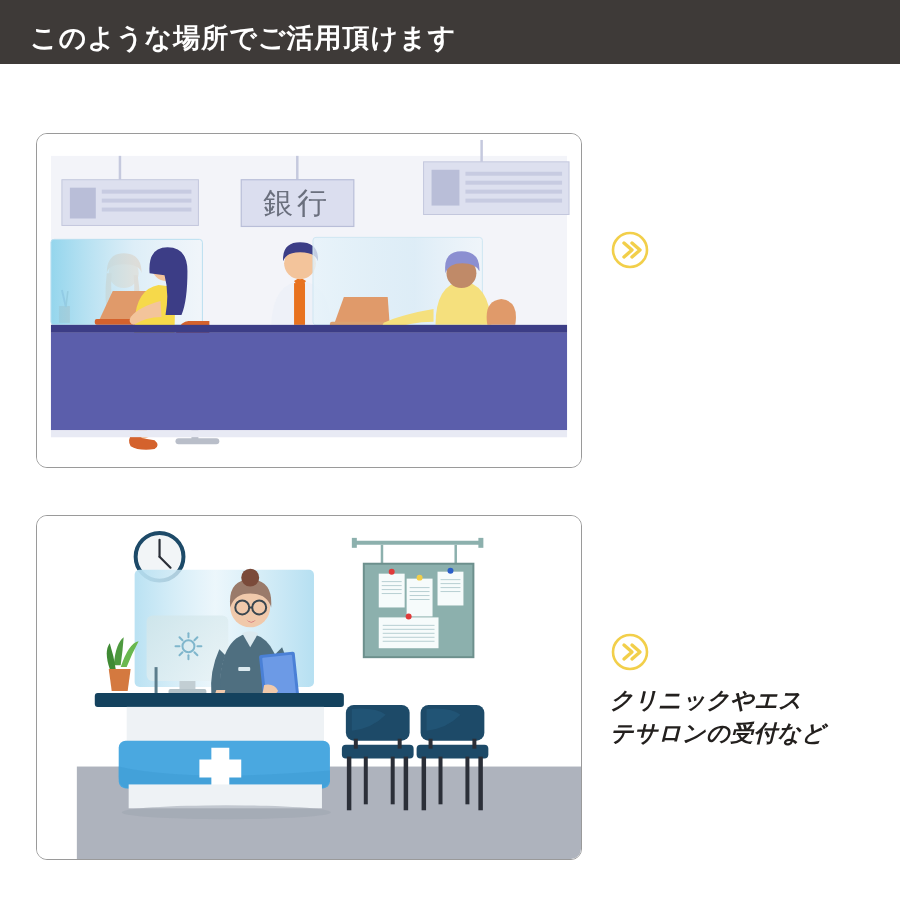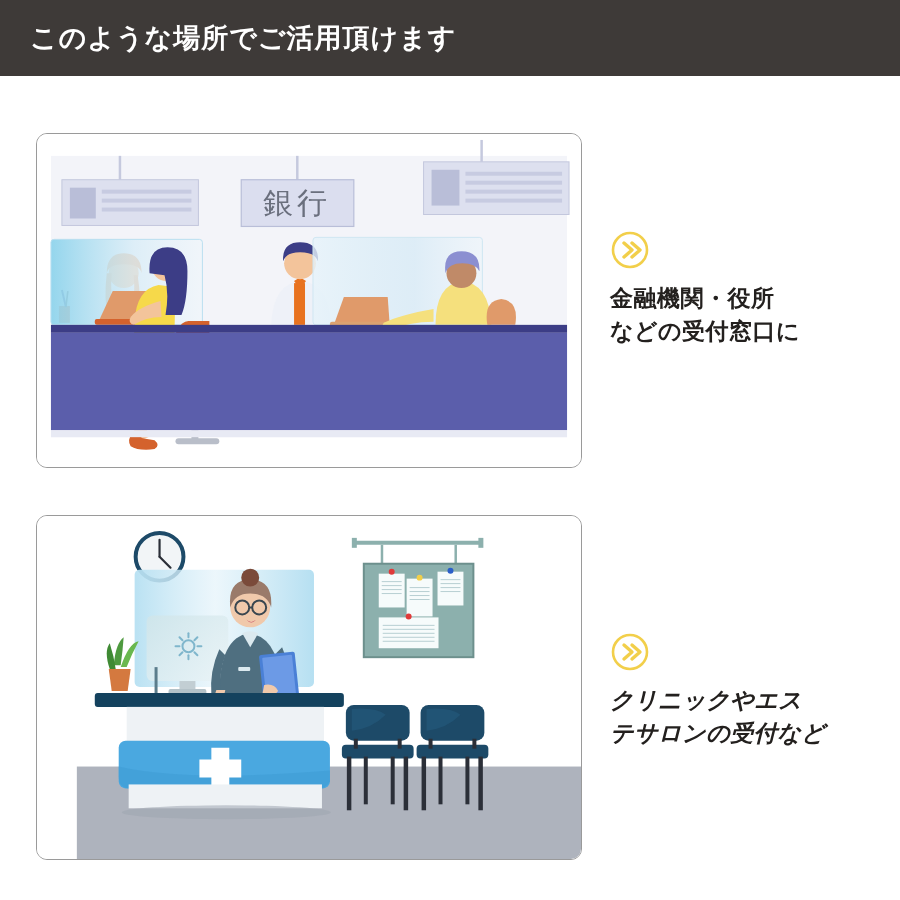--- a/index.html
+++ b/index.html
@@ -7,21 +7,21 @@
   body{
     width:900px;height:900px;
     background:#ffffff;
     font-family:"Liberation Sans","DejaVu Sans",sans-serif;
     overflow:hidden;
     position:relative;
   }
 
   
   .header-bar{
-    position:absolute;left:0;top:0;width:900px;height:76px;
+    position:absolute;left:0;top:0;width:900px;height:64px;
     background:#3e3a38;
   }
   .header-title{
     position:absolute;left:30px;top:20px;
     font-size:27px;font-weight:bold;color:#ffffff;
     letter-spacing:1px;
     font-family:"DejaVu Sans","Liberation Sans",sans-serif;
     white-space:nowrap;
   }
 
@@ -183,22 +183,20 @@
       <rect x="14" y="298" width="518" height="7" fill="#e8eaf4"></rect>
     </svg>
   </div>
 
   <div class="caption" id="cap-bank">
     <svg class="chev-icon" viewBox="0 0 40 40">
       <circle cx="20" cy="20" r="17" fill="none" stroke="#f2cf4a" stroke-width="2.6"></circle>
       <path d="M14 13 l8 7 l-8 7" fill="none" stroke="#f2cf4a" stroke-width="3.4" stroke-linecap="round" stroke-linejoin="round"></path>
       <path d="M22 13 l8 7 l-8 7" fill="none" stroke="#f2cf4a" stroke-width="3.4" stroke-linecap="round" stroke-linejoin="round"></path>
     </svg>
-    <div class="cap-text">金融機関・役所
-などの受付窓口に</div>
   </div>
 </div>
 
 <div class="scene-row" id="row-clinic">
 
   <div class="card">
     <svg class="scene-svg" viewBox="0 0 546 345" preserveAspectRatio="none">
       <rect x="0" y="0" width="546" height="345" fill="#ffffff"></rect>
 
       <defs>

